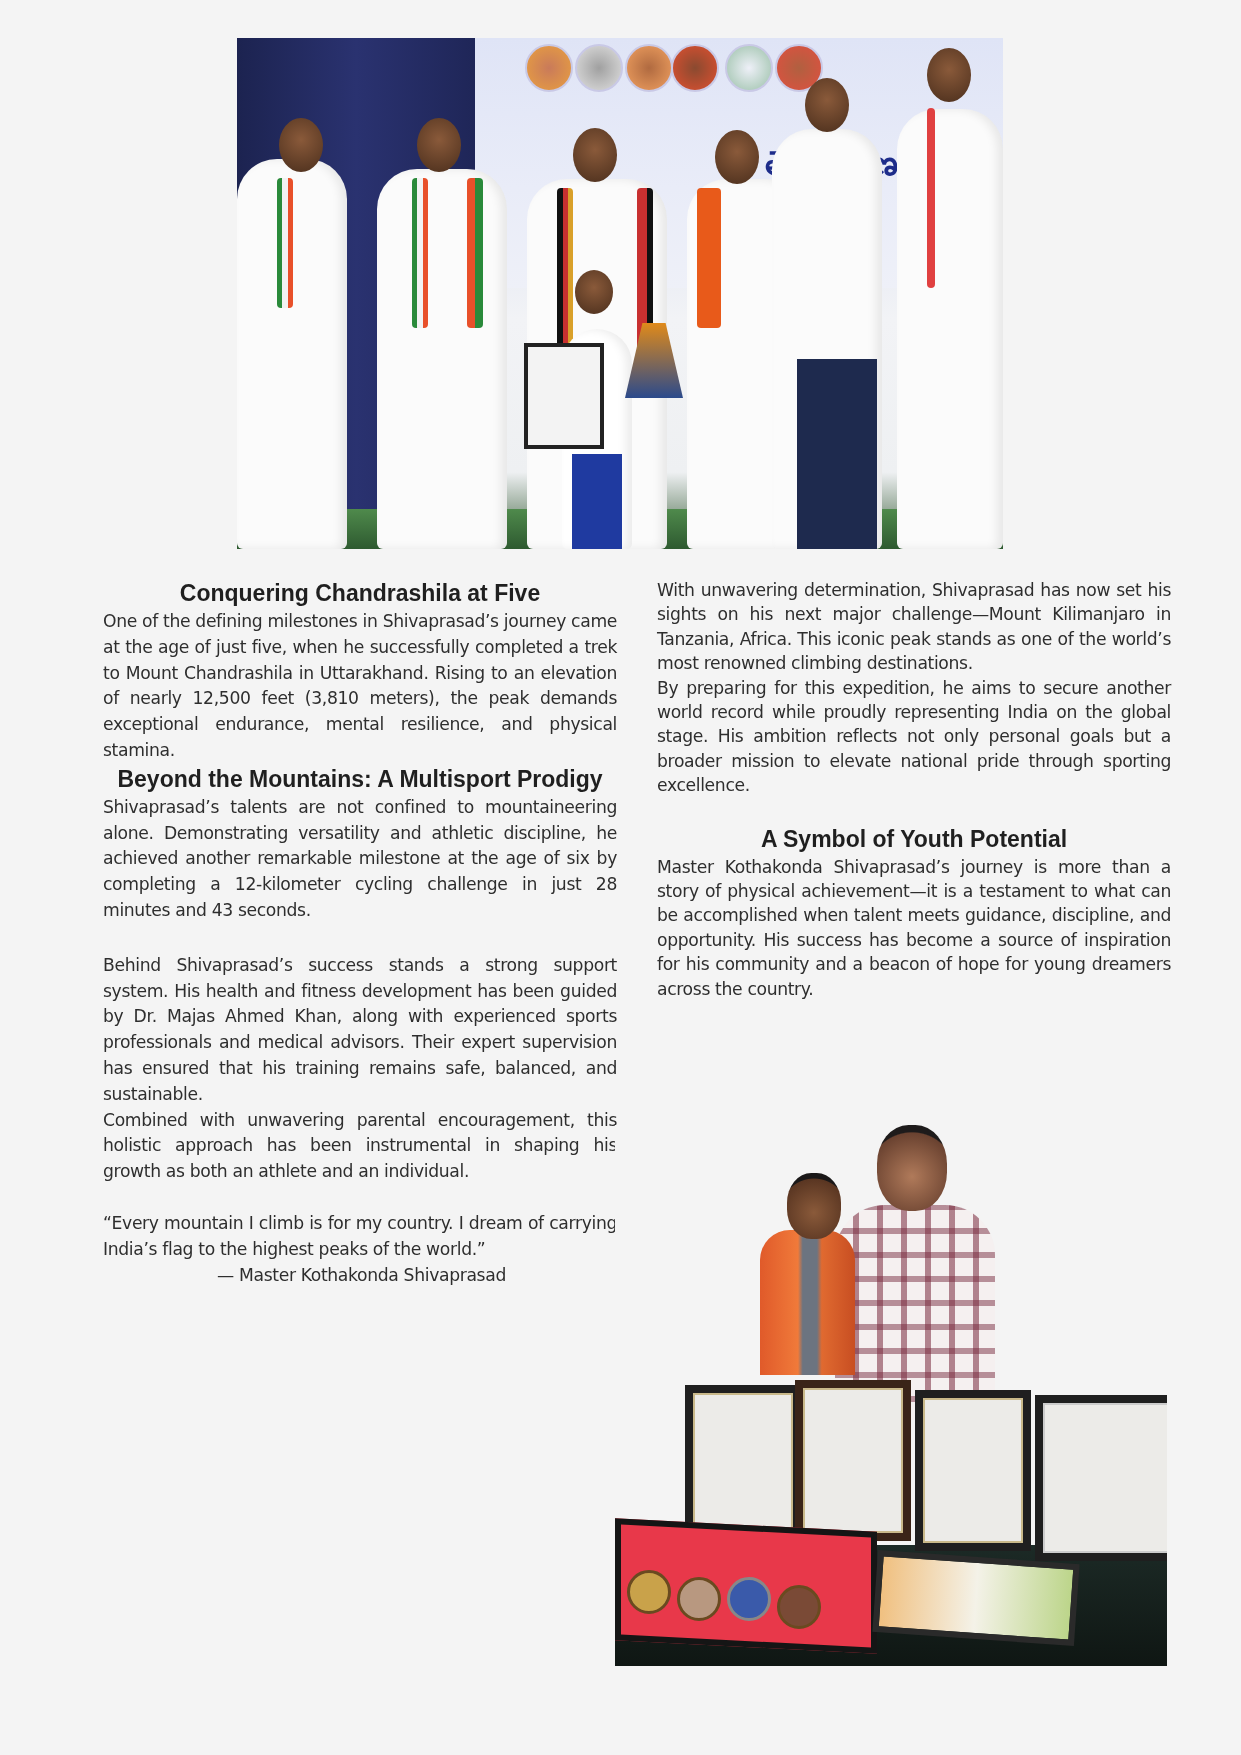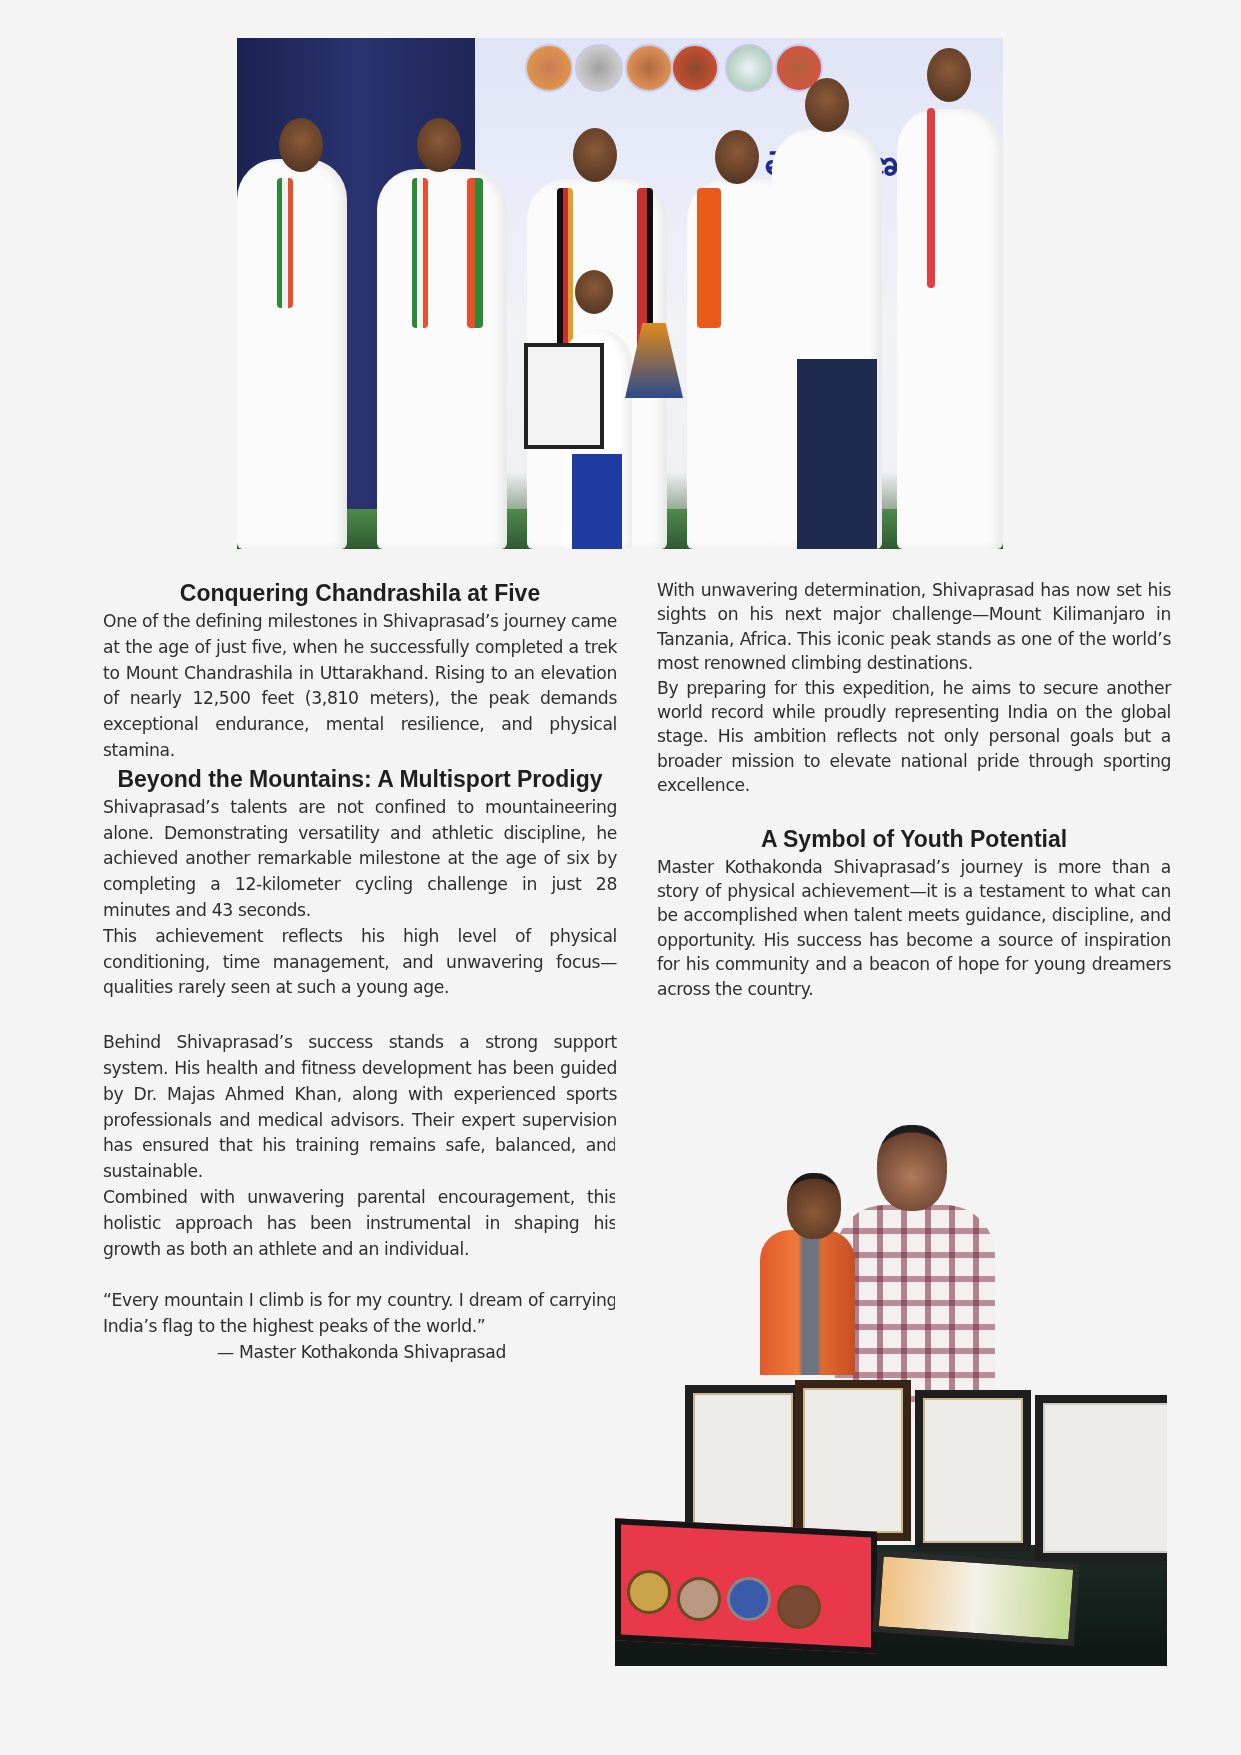--- a/index.html
+++ b/index.html
@@ -178,21 +178,20 @@
   <div class="cert-frame" style="left:287px;"></div>
   <div class="trophy" style="left:388px;"></div>
 </div>
 
 <div class="column col-left">
   <h2>Conquering Chandrashila at Five</h2>
   <p>One of the defining milestones in Shivaprasad’s journey came at the age of just five, when he successfully completed a trek to Mount Chandrashila in Uttarakhand. Rising to an elevation of nearly 12,500 feet (3,810 meters), the peak demands exceptional endurance, mental resilience, and physical stamina.</p>
 
   <h2>Beyond the Mountains: A Multisport Prodigy</h2>
   <p>Shivaprasad’s talents are not confined to mountaineering alone. Demonstrating versatility and athletic discipline, he achieved another remarkable milestone at the age of six by completing a 12-kilometer cycling challenge in just 28 minutes and 43 seconds.</p>
-  <p>This achievement reflects his high level of physical conditioning, time management, and unwavering focus—qualities rarely seen at such a young age.</p>
 
   <div class="spacer-lg"></div>
   <p>Behind Shivaprasad’s success stands a strong support system. His health and fitness development has been guided by Dr. Majas Ahmed Khan, along with experienced sports professionals and medical advisors. Their expert supervision has ensured that his training remains safe, balanced, and sustainable.</p>
   <p>Combined with unwavering parental encouragement, this holistic approach has been instrumental in shaping his growth as both an athlete and an individual.</p>
 
   <div class="spacer-quote"></div>
   <p>“Every mountain I climb is for my country. I dream of carrying India’s flag to the highest peaks of the world.”</p>
   <p class="quote-attr">— Master Kothakonda Shivaprasad</p>
 </div>
 

